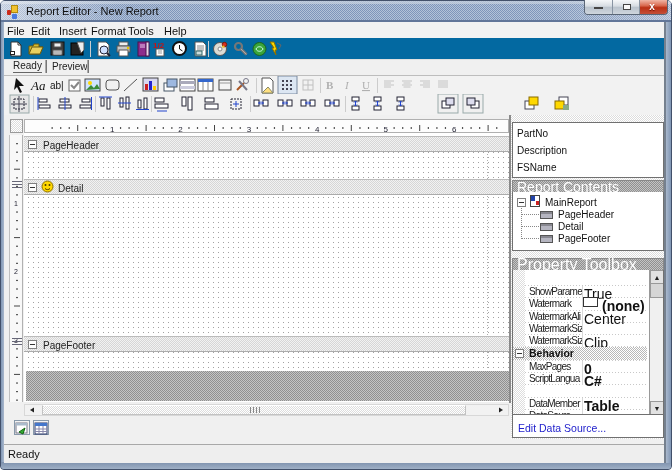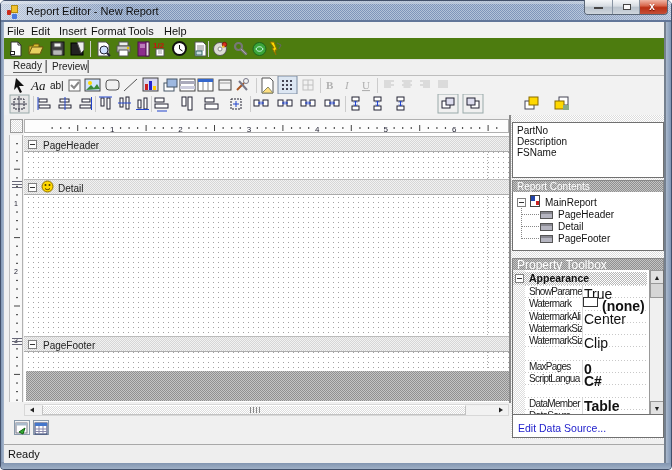--- a/index.html
+++ b/index.html
@@ -48,21 +48,21 @@
 
 <div class="ab" style="left:4px;top:22px;width:664px;height:16px;background:#f2f2f2;font-size:11px;color:#101010">
  <span class="ab" style="left:3px;top:3px">File</span>
  <span class="ab" style="left:27px;top:3px">Edit</span>
  <span class="ab" style="left:55px;top:3px">Insert</span>
  <span class="ab" style="left:87px;top:3px">Format</span>
  <span class="ab" style="left:124px;top:3px">Tools</span>
  <span class="ab" style="left:160px;top:3px">Help</span>
 </div>
 
-<div class="ab" id="tb1" style="left:4px;top:38px;width:664px;height:22px;background:#4d7c0f;border-bottom:1px solid #e0e0e0">
+<div class="ab" id="tb1" style="left:4px;top:38px;width:664px;height:22px;background:#0369a1;border-bottom:1px solid #e0e0e0">
 <svg width="664" height="22" xmlns="http://www.w3.org/2000/svg">
 
  <g transform="translate(4,3)">
         <path d="M3 1h7l3 3v11H3z" fill="#fff" stroke="#333"></path>
         <path d="M10 1v3h3" fill="none" stroke="#333"></path>
         <rect x="2" y="10" width="5" height="4" fill="#222"></rect>
         <rect x="3" y="11" width="3" height="2" fill="#fff"></rect>
       </g>
 
  <g transform="translate(24,3)">
@@ -512,66 +512,66 @@
  <svg width="14" height="13" xmlns="http://www.w3.org/2000/svg">
       <rect x="1" y="1" width="12" height="11" fill="#fff" stroke="#236"></rect>
       <rect x="1" y="1" width="12" height="3" fill="#47c"></rect>
       <path d="M1 7h12M1 9.5h12M5 4v8M9 4v8" stroke="#88a"></path>
     </svg>
 </div>
 
 <div class="ab chkl" style="left:511px;top:115px;width:153px;height:324px"></div>
 
 <div class="ab" style="left:512px;top:122px;width:152px;height:56px;border:1px solid #707070;background:#fff">
- <div style="font-size:10px;color:#111;padding:2px 0 0 4px;line-height:11px">PartNo<br>Description<br>FSName</div>
-</div>
-
-<div class="ab chkh" style="left:512px;top:180px;width:152px;height:22px;color:#fff;font-size:10px;padding-left:4px;line-height:12px;border:1px solid #888">Report Contents</div>
+ <div style="font-size:10px;color:#111;padding:2px 0 0 4px;line-height:17px">PartNo<br>Description<br>FSName</div>
+</div>
+
+<div class="ab chkh" style="left:512px;top:180px;width:152px;height:22px;color:#fff;font-size:14px;padding-left:4px;line-height:12px;border:1px solid #888">Report Contents</div>
 <div class="ab" style="left:512px;top:192px;width:152px;height:59px;border:1px solid #707070;border-top:none;background:#fff;font-size:10px;color:#111">
  <div class="minus" style="left:4px;top:6px"></div>
  <div class="ab" style="left:17px;top:3px;width:10px;height:12px;background:#fff;border:1px solid #444"></div>
  <div class="ab" style="left:18px;top:4px;width:4px;height:5px;background:#2244aa"></div>
  <div class="ab" style="left:23px;top:9px;width:3px;height:4px;background:#cc2222"></div>
  <div class="ab" style="left:32px;top:5px">MainReport</div>
  <div class="ab" style="left:27px;top:19px;width:13px;height:8px;background:#b5b5c0;border:1px solid #555;box-shadow:inset 0 2px 0 #888890"></div>
  <div class="ab" style="left:45px;top:17px">PageHeader</div>
  <div class="ab" style="left:27px;top:31px;width:13px;height:8px;background:#b5b5c0;border:1px solid #555;box-shadow:inset 0 2px 0 #888890"></div>
  <div class="ab" style="left:45px;top:29px">Detail</div>
  <div class="ab" style="left:27px;top:43px;width:13px;height:8px;background:#b5b5c0;border:1px solid #555;box-shadow:inset 0 2px 0 #888890"></div>
  <div class="ab" style="left:45px;top:41px">PageFooter</div>
  <div class="ab" style="left:8px;top:16px;width:1px;height:31px;background-image:linear-gradient(#888 1px,transparent 1px);background-size:1px 2px"></div>
  <div class="ab" style="left:9px;top:22px;width:17px;height:1px;background-image:linear-gradient(90deg,#888 1px,transparent 1px);background-size:2px 1px"></div>
  <div class="ab" style="left:9px;top:34px;width:17px;height:1px;background-image:linear-gradient(90deg,#888 1px,transparent 1px);background-size:2px 1px"></div>
  <div class="ab" style="left:9px;top:46px;width:17px;height:1px;background-image:linear-gradient(90deg,#888 1px,transparent 1px);background-size:2px 1px"></div>
 </div>
 
-<div class="ab chkh" style="left:512px;top:258px;width:152px;height:16px;color:#fff;font-size:12px;padding-left:4px;line-height:12px;border:1px solid #888">Property Toolbox</div>
+<div class="ab chkh" style="left:512px;top:258px;width:152px;height:16px;color:#fff;font-size:16px;padding-left:4px;line-height:12px;border:1px solid #888">Property Toolbox</div>
 <div class="ab" id="propgrid" style="left:512px;top:270px;width:152px;height:145px;border:1px solid #707070;border-top:none;background:#fff;overflow:hidden">
  <div class="ab chkl" style="left:0;top:0;width:12px;height:145px"></div>
  <svg class="ab" style="left:12px;top:0" width="123" height="145" xmlns="http://www.w3.org/2000/svg">
   <g stroke="#c8c8c8" stroke-dasharray="1 2">
    <path d="M0 15.5h123M0 27.5h123M0 40.5h123M0 52.5h123M0 64.5h123M0 76.5h123M0 90.5h123M0 102.5h123M0 114.5h123M0 127.5h123M0 139.5h123"></path>
   </g>
   <path d="M57.5 16v61M57.5 91v24M57.5 128v17" stroke="#d8d8d8"></path>
  </svg>
 
- <div class="cat chk" style="top:2px">
-      <span class="minus" style="left:2px;top:2px"></span>
-      <span style="position:absolute;left:16px;top:0">Appearance</span>
-    </div>
  <div class="phrow" style="top:16px">ShowParamet</div>
     <div class="phval" style="top:16px">True</div>
  <div class="phrow" style="top:28px">Watermark</div>
  <div class="ab" style="left:70px;top:27px;width:15px;height:10px;border:1.5px solid #333;background:#fff"></div>
  <div class="phval" style="left:89px;top:28px;font-weight:bold">(none)</div>
  <div class="phrow" style="top:41px">WatermarkAli</div>
     <div class="phval" style="top:41px">Center</div>
  <div class="phrow" style="top:53px">WatermarkSiz</div>
  <div class="phrow" style="top:65px">WatermarkSiz</div>
     <div class="phval" style="top:65px">Clip</div>
+ <div class="cat chk" style="top:77px">
+      <span class="minus" style="left:2px;top:2px"></span>
+      <span style="position:absolute;left:16px;top:0">Behavior</span>
+    </div>
  <div class="phrow" style="top:91px">MaxPages</div>
     <div class="phval" style="top:91px;font-weight:bold">0</div>
  <div class="phrow" style="top:103px">ScriptLangua</div>
     <div class="phval" style="top:103px;font-weight:bold">C#</div>
  <div class="phrow" style="top:128px">DataMember</div>
     <div class="phval" style="top:128px;font-weight:bold">Table</div>
  <div class="phrow" style="top:140px">DataSourc</div>
 
  <div class="ab" style="left:136px;top:0;width:15px;height:145px;background:#f0f0f0;border-left:1px solid #999">
   <div style="height:14px;background:#e2e2e2;border:1px solid #999;text-align:center;font-size:7px;line-height:13px;color:#222">▲</div>

